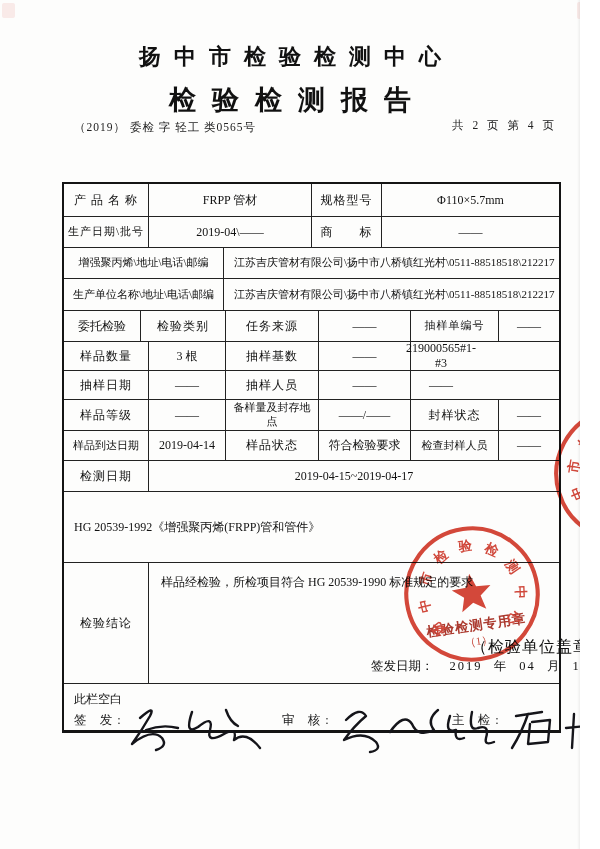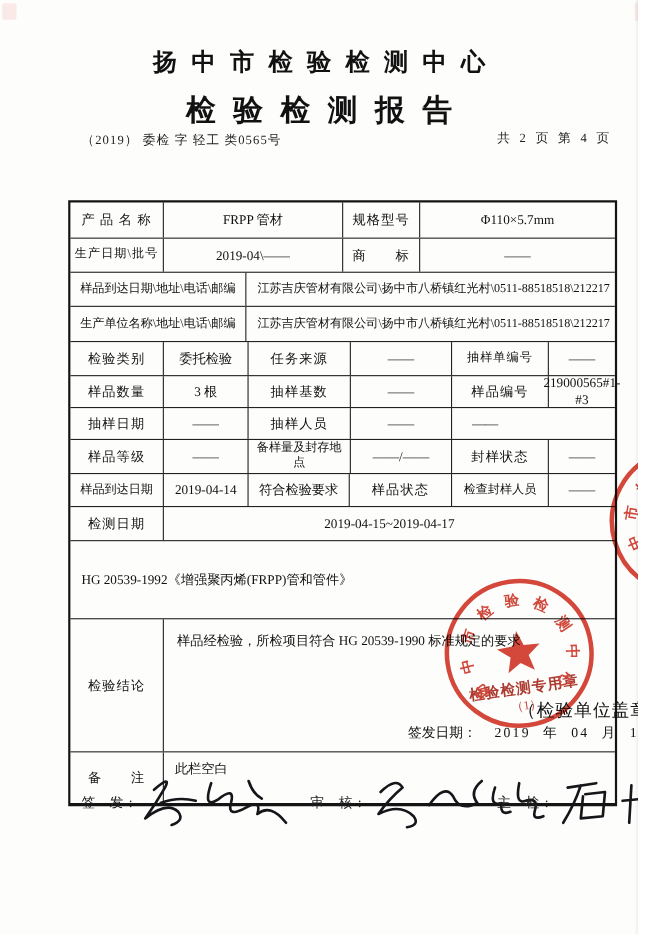--- a/index.html
+++ b/index.html
@@ -39,21 +39,21 @@
   .top-left{align-items:flex-start;justify-content:flex-start;text-align:left;padding:8px 10px;}
   .small{font-size:11px;}
   .tiny{font-size:12px;}
   .rel{position:relative;}
   .concl-text{position:absolute;top:12px;left:12px;width:360px;text-align:left;font-size:12px;}
   .stamp-note{position:absolute;top:74px;left:322px;font-size:16px;letter-spacing:1px;white-space:nowrap;}
   .issue-line{position:absolute;top:96px;left:222px;display:flex;gap:16px;font-size:12.5px;white-space:nowrap;}
   .issue-line .dt{letter-spacing:2px;word-spacing:6px;}
   
   .sig-row{position:absolute;left:70px;top:700px;width:510px;height:70px;}
-  .sig-label{position:absolute;font-size:12.5px;letter-spacing:5px;color:#222;top:22px;}
+  .sig-label{position:absolute;font-size:12.5px;letter-spacing:5px;color:#222;top:12px;}
   .sig-label.l1{left:4px;}
   .sig-label.l2{left:212px;}
   .sig-label.l3{left:382px;}
   .sig-svg{position:absolute;top:0;}
   .sig-svg path{fill:none;stroke:#15151a;stroke-width:2.4;stroke-linecap:round;stroke-linejoin:round;}
   .s1{left:56px;}
   .s2{left:268px;}
   .s3{left:438px;width:145px;}
   
   .seal{position:absolute;mix-blend-mode:multiply;opacity:.93;}
@@ -94,44 +94,43 @@
     </div>
 
     <div class="trow" style="height:30px">
       <div class="tcell lab small" style="width:85px">生产日期\批号</div>
       <div class="tcell" style="width:163px">2019-04\——</div>
       <div class="tcell lab" style="width:70px">商　　标</div>
       <div class="tcell" style="width:177px">——</div>
     </div>
 
     <div class="trow" style="height:30px">
-      <div class="tcell small" style="width:160px">样品到达日期\地址\电话\邮编</div>
+      <div class="tcell small" style="width:160px">增强聚丙烯\地址\电话\邮编</div>
       <div class="tcell small left-align" style="width:335px">江苏吉庆管材有限公司\扬中市八桥镇红光村\0511-88518518\212217</div>
     </div>
 
     <div class="trow" style="height:31px">
       <div class="tcell small" style="width:160px">生产单位名称\地址\电话\邮编</div>
       <div class="tcell small left-align" style="width:335px">江苏吉庆管材有限公司\扬中市八桥镇红光村\0511-88518518\212217</div>
     </div>
 
     <div class="trow" style="height:30px">
+      <div class="tcell" style="width:77px">委托检验</div>
       <div class="tcell lab" style="width:85px">检验类别</div>
-      <div class="tcell" style="width:77px">委托检验</div>
       <div class="tcell lab" style="width:93px">任务来源</div>
       <div class="tcell" style="width:92px">——</div>
       <div class="tcell lab small" style="width:88px">抽样单编号</div>
       <div class="tcell" style="width:60px">——</div>
     </div>
 
     <div class="trow" style="height:28px">
       <div class="tcell lab" style="width:85px">样品数量</div>
       <div class="tcell" style="width:77px">3 根</div>
       <div class="tcell lab" style="width:93px">抽样基数</div>
       <div class="tcell" style="width:92px">——</div>
-      <div class="tcell lab" style="width:88px">样品编号</div>
       <div class="tcell tiny" style="width:60px">219000565#1-#3</div>
     </div>
 
     <div class="trow" style="height:28px">
       <div class="tcell lab" style="width:85px">抽样日期</div>
       <div class="tcell" style="width:77px">——</div>
       <div class="tcell lab" style="width:93px">抽样人员</div>
       <div class="tcell" style="width:92px">——</div>
       <div class="tcell" style="width:60px">——</div>
     </div>
@@ -141,22 +140,22 @@
       <div class="tcell" style="width:77px">——</div>
       <div class="tcell small" style="width:93px">备样量及封存地点</div>
       <div class="tcell" style="width:92px">——/——</div>
       <div class="tcell lab" style="width:88px">封样状态</div>
       <div class="tcell" style="width:60px">——</div>
     </div>
 
     <div class="trow" style="height:29px">
       <div class="tcell small" style="width:85px">样品到达日期</div>
       <div class="tcell" style="width:77px">2019-04-14</div>
+      <div class="tcell lab" style="width:93px">样品状态</div>
       <div class="tcell" style="width:92px">符合检验要求</div>
-      <div class="tcell lab" style="width:93px">样品状态</div>
       <div class="tcell small" style="width:88px">检查封样人员</div>
       <div class="tcell" style="width:60px">——</div>
     </div>
 
     <div class="trow" style="height:30px">
       <div class="tcell lab" style="width:85px">检测日期</div>
       <div class="tcell" style="width:410px">2019-04-15~2019-04-17</div>
     </div>
 
     <div class="trow" style="height:70px">
@@ -169,21 +168,20 @@
         <div class="concl-text">样品经检验，所检项目符合 HG 20539-1990 标准规定的要求</div>
         <div class="stamp-note">（检验单位盖章）</div>
         <div class="issue-line">
           <span>签发日期：</span>
           <span class="dt">2019 年 04 月 17 日</span>
         </div>
       </div>
     </div>
 
     <div class="trow" style="height:46px">
-      <div class="tcell lab" style="width:85px">备　　注</div>
       <div class="tcell top-left" style="width:410px">此栏空白</div>
     </div>
 
   </div>
 
   <div class="sig-row">
     <span class="sig-label l1">签 发:</span>
     <svg class="sig-svg s1" width="150" height="60" viewBox="0 0 150 60">
       <title>张轶</title>
       <path d="M14,18 Q30,4 24,16 Q16,30 6,44 Q26,28 36,38 Q42,46 30,50"></path>

